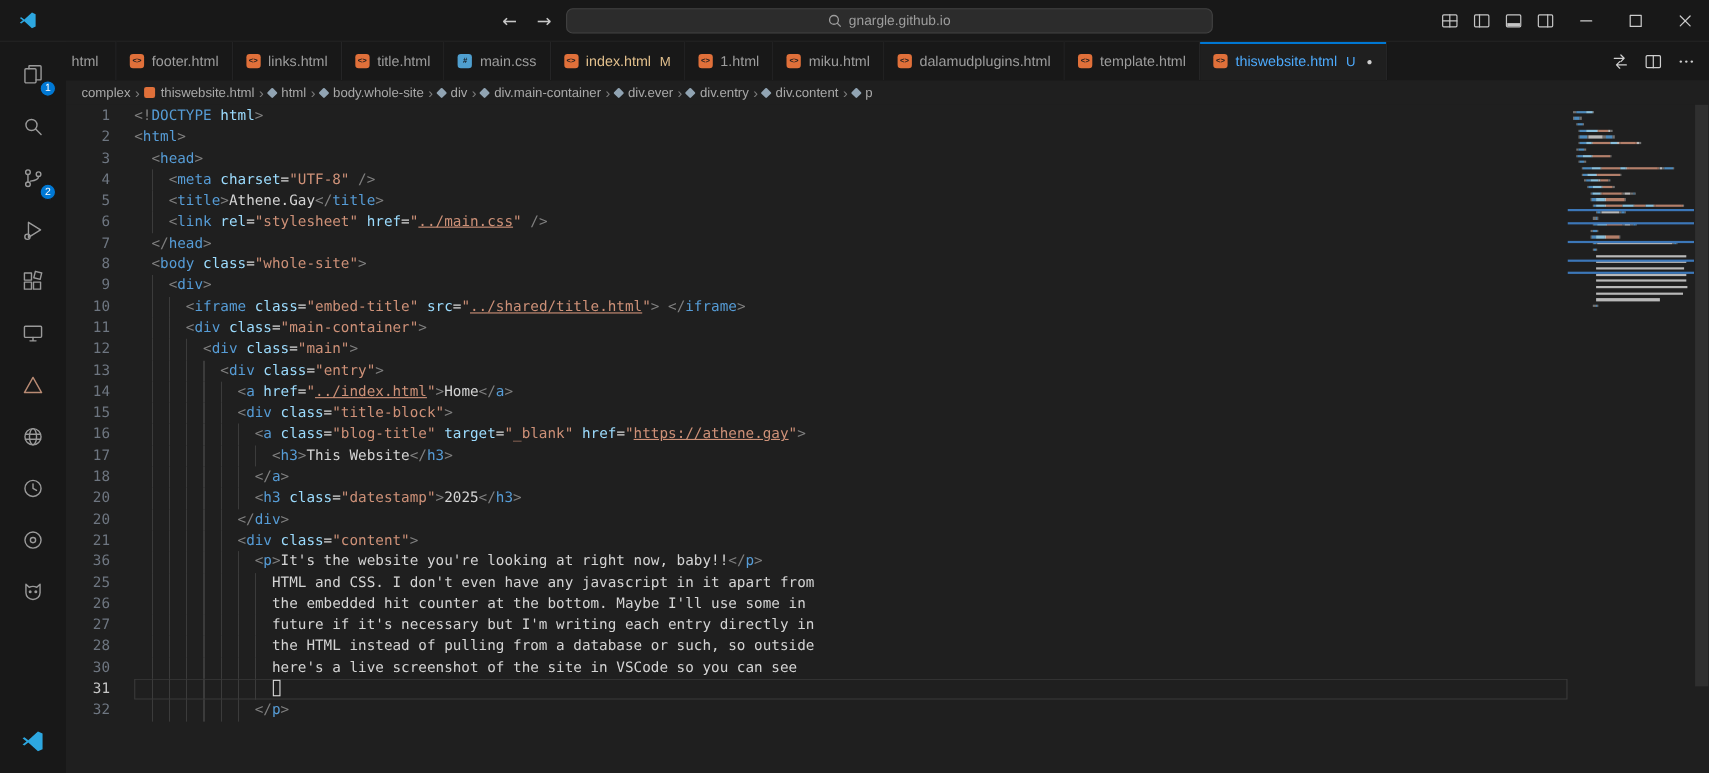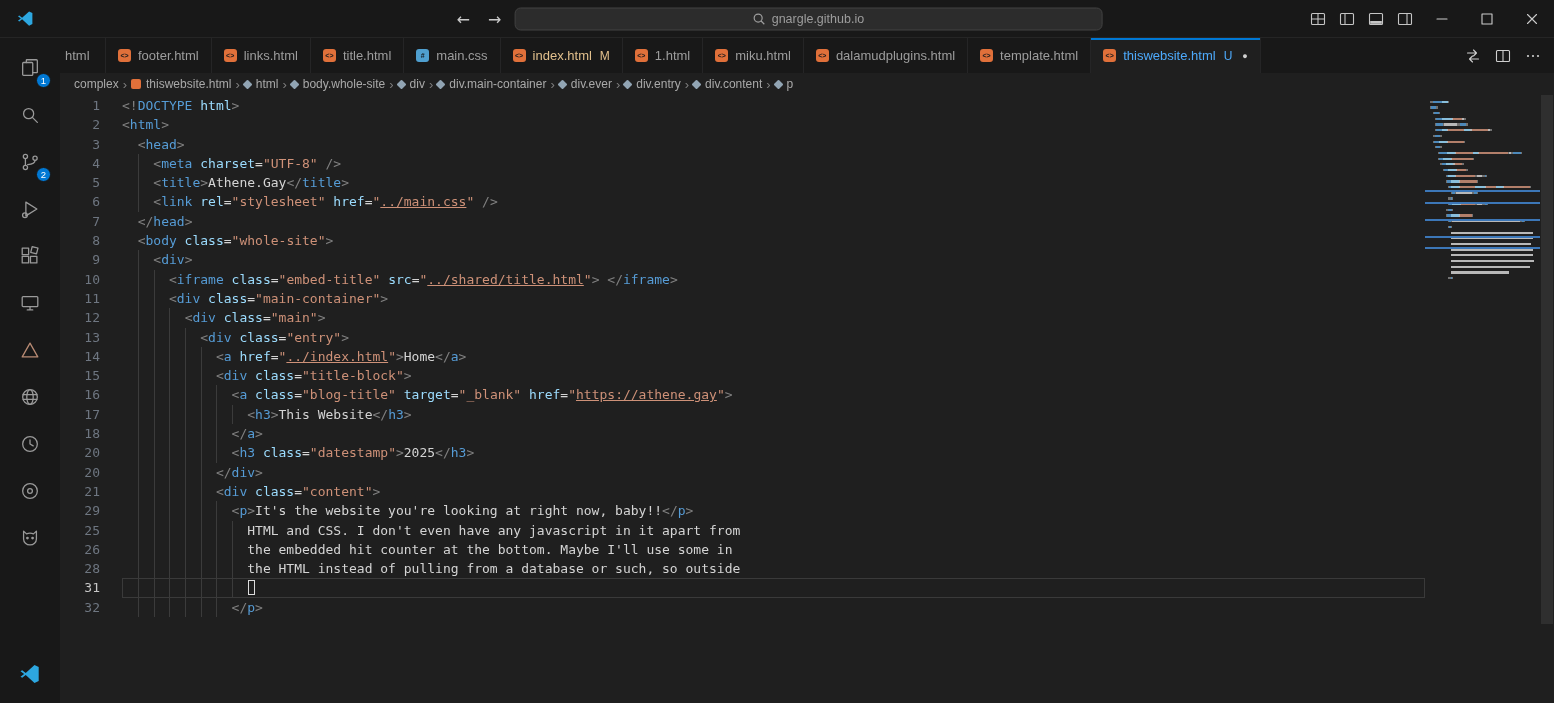--- a/index.html
+++ b/index.html
@@ -444,34 +444,42 @@
             </div>
             <div class="crow">
               <div class="ln">20</div>
               <div class="cl" style="background-image: repeating-linear-gradient(to right, rgb(59, 59, 59) 0px, rgb(59, 59, 59) 1px, transparent 1px, transparent 15.66px); background-repeat: no-repeat; background-position: 15.66px 0px; background-size: 64.64px 100%;">            <span class="tk-p">&lt;/</span><span class="tk-k">div</span><span class="tk-p">&gt;</span></div>
             </div>
             <div class="crow">
               <div class="ln">21</div>
               <div class="cl" style="background-image: repeating-linear-gradient(to right, rgb(59, 59, 59) 0px, rgb(59, 59, 59) 1px, transparent 1px, transparent 15.66px); background-repeat: no-repeat; background-position: 15.66px 0px; background-size: 64.64px 100%;">            <span class="tk-p">&lt;</span><span class="tk-k">div</span><span class="tk-a"> class</span><span class="tk-o">=</span><span class="tk-s">"content"</span><span class="tk-p">&gt;</span></div>
             </div>
             <div class="crow">
-              <div class="ln">29</div>
+              <div class="ln">36</div>
               <div class="cl" style="background-image: repeating-linear-gradient(to right, rgb(59, 59, 59) 0px, rgb(59, 59, 59) 1px, transparent 1px, transparent 15.66px); background-repeat: no-repeat; background-position: 15.66px 0px; background-size: 80.3px 100%;">              <span class="tk-p">&lt;</span><span class="tk-k">p</span><span class="tk-p">&gt;</span><span class="tk-t">It's the website you're looking at right now, baby!!</span><span class="tk-p">&lt;/</span><span class="tk-k">p</span><span class="tk-p">&gt;</span></div>
             </div>
             <div class="crow">
               <div class="ln">25</div>
               <div class="cl" style="background-image: repeating-linear-gradient(to right, rgb(59, 59, 59) 0px, rgb(59, 59, 59) 1px, transparent 1px, transparent 15.66px); background-repeat: no-repeat; background-position: 15.66px 0px; background-size: 95.96px 100%;">                <span class="tk-t">HTML and CSS. I don't even have any javascript in it apart from</span></div>
             </div>
             <div class="crow">
               <div class="ln">26</div>
               <div class="cl" style="background-image: repeating-linear-gradient(to right, rgb(59, 59, 59) 0px, rgb(59, 59, 59) 1px, transparent 1px, transparent 15.66px); background-repeat: no-repeat; background-position: 15.66px 0px; background-size: 95.96px 100%;">                <span class="tk-t">the embedded hit counter at the bottom. Maybe I'll use some in</span></div>
             </div>
             <div class="crow">
+              <div class="ln">27</div>
+              <div class="cl" style="background-image: repeating-linear-gradient(to right, rgb(59, 59, 59) 0px, rgb(59, 59, 59) 1px, transparent 1px, transparent 15.66px); background-repeat: no-repeat; background-position: 15.66px 0px; background-size: 95.96px 100%;">                <span class="tk-t">future if it's necessary but I'm writing each entry directly in</span></div>
+            </div>
+            <div class="crow">
               <div class="ln">28</div>
               <div class="cl" style="background-image: repeating-linear-gradient(to right, rgb(59, 59, 59) 0px, rgb(59, 59, 59) 1px, transparent 1px, transparent 15.66px); background-repeat: no-repeat; background-position: 15.66px 0px; background-size: 95.96px 100%;">                <span class="tk-t">the HTML instead of pulling from a database or such, so outside</span></div>
+            </div>
+            <div class="crow">
+              <div class="ln">30</div>
+              <div class="cl" style="background-image: repeating-linear-gradient(to right, rgb(59, 59, 59) 0px, rgb(59, 59, 59) 1px, transparent 1px, transparent 15.66px); background-repeat: no-repeat; background-position: 15.66px 0px; background-size: 95.96px 100%;">                <span class="tk-t">here's a live screenshot of the site in VSCode so you can see</span></div>
             </div>
             <div class="crow cur">
               <div class="ln">31</div>
               <div class="cl" style="background-image: repeating-linear-gradient(to right, rgb(59, 59, 59) 0px, rgb(59, 59, 59) 1px, transparent 1px, transparent 15.66px); background-repeat: no-repeat; background-position: 15.66px 0px; background-size: 95.96px 100%;">                <span class="cursor"></span></div>
             </div>
             <div class="crow">
               <div class="ln">32</div>
               <div class="cl" style="background-image: repeating-linear-gradient(to right, rgb(59, 59, 59) 0px, rgb(59, 59, 59) 1px, transparent 1px, transparent 15.66px); background-repeat: no-repeat; background-position: 15.66px 0px; background-size: 80.3px 100%;">              <span class="tk-p">&lt;/</span><span class="tk-k">p</span><span class="tk-p">&gt;</span></div>
             </div>
           </div>

